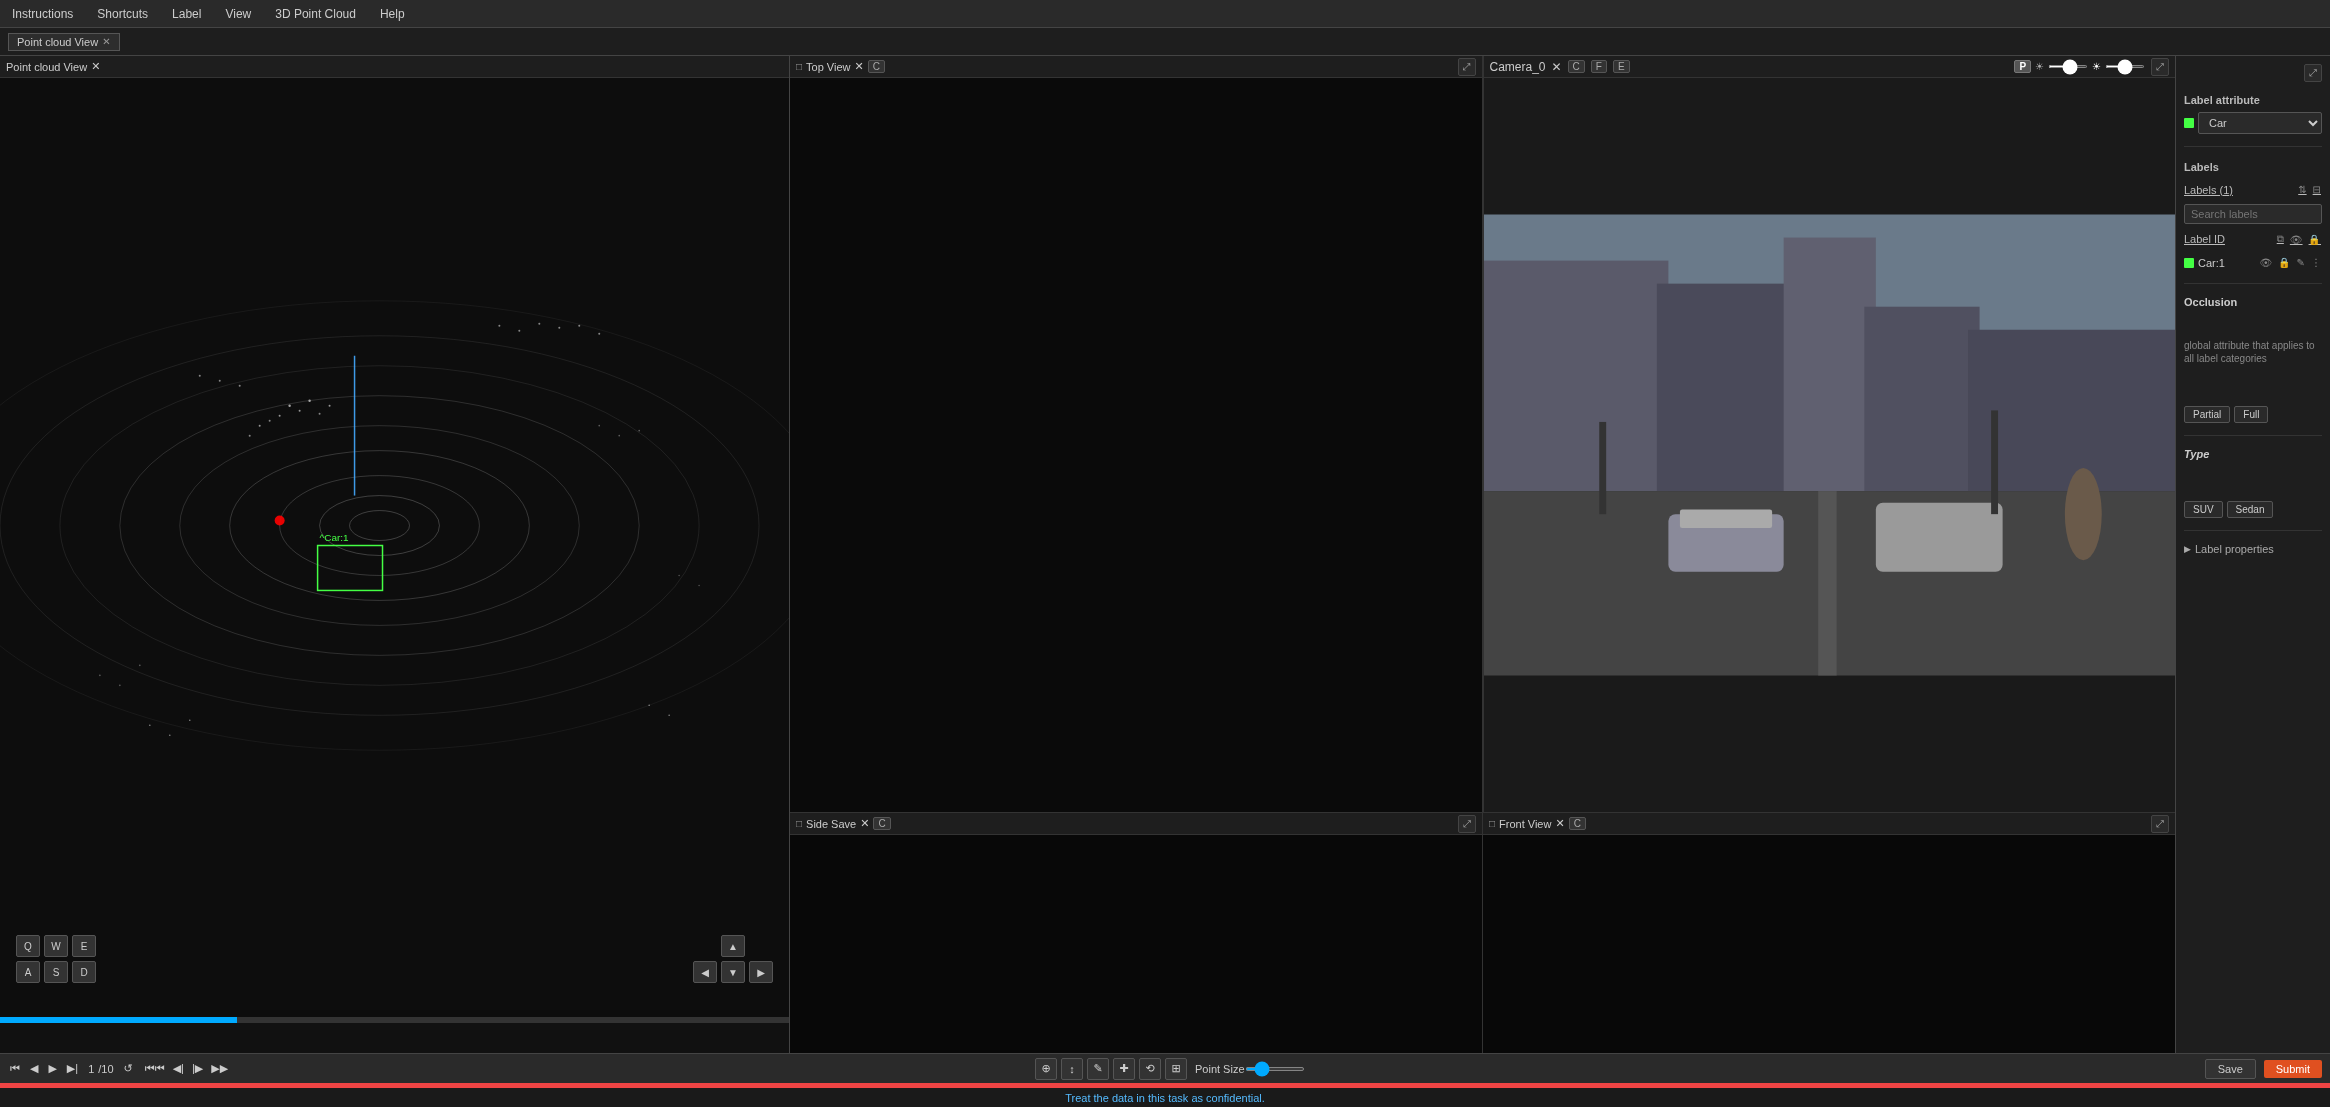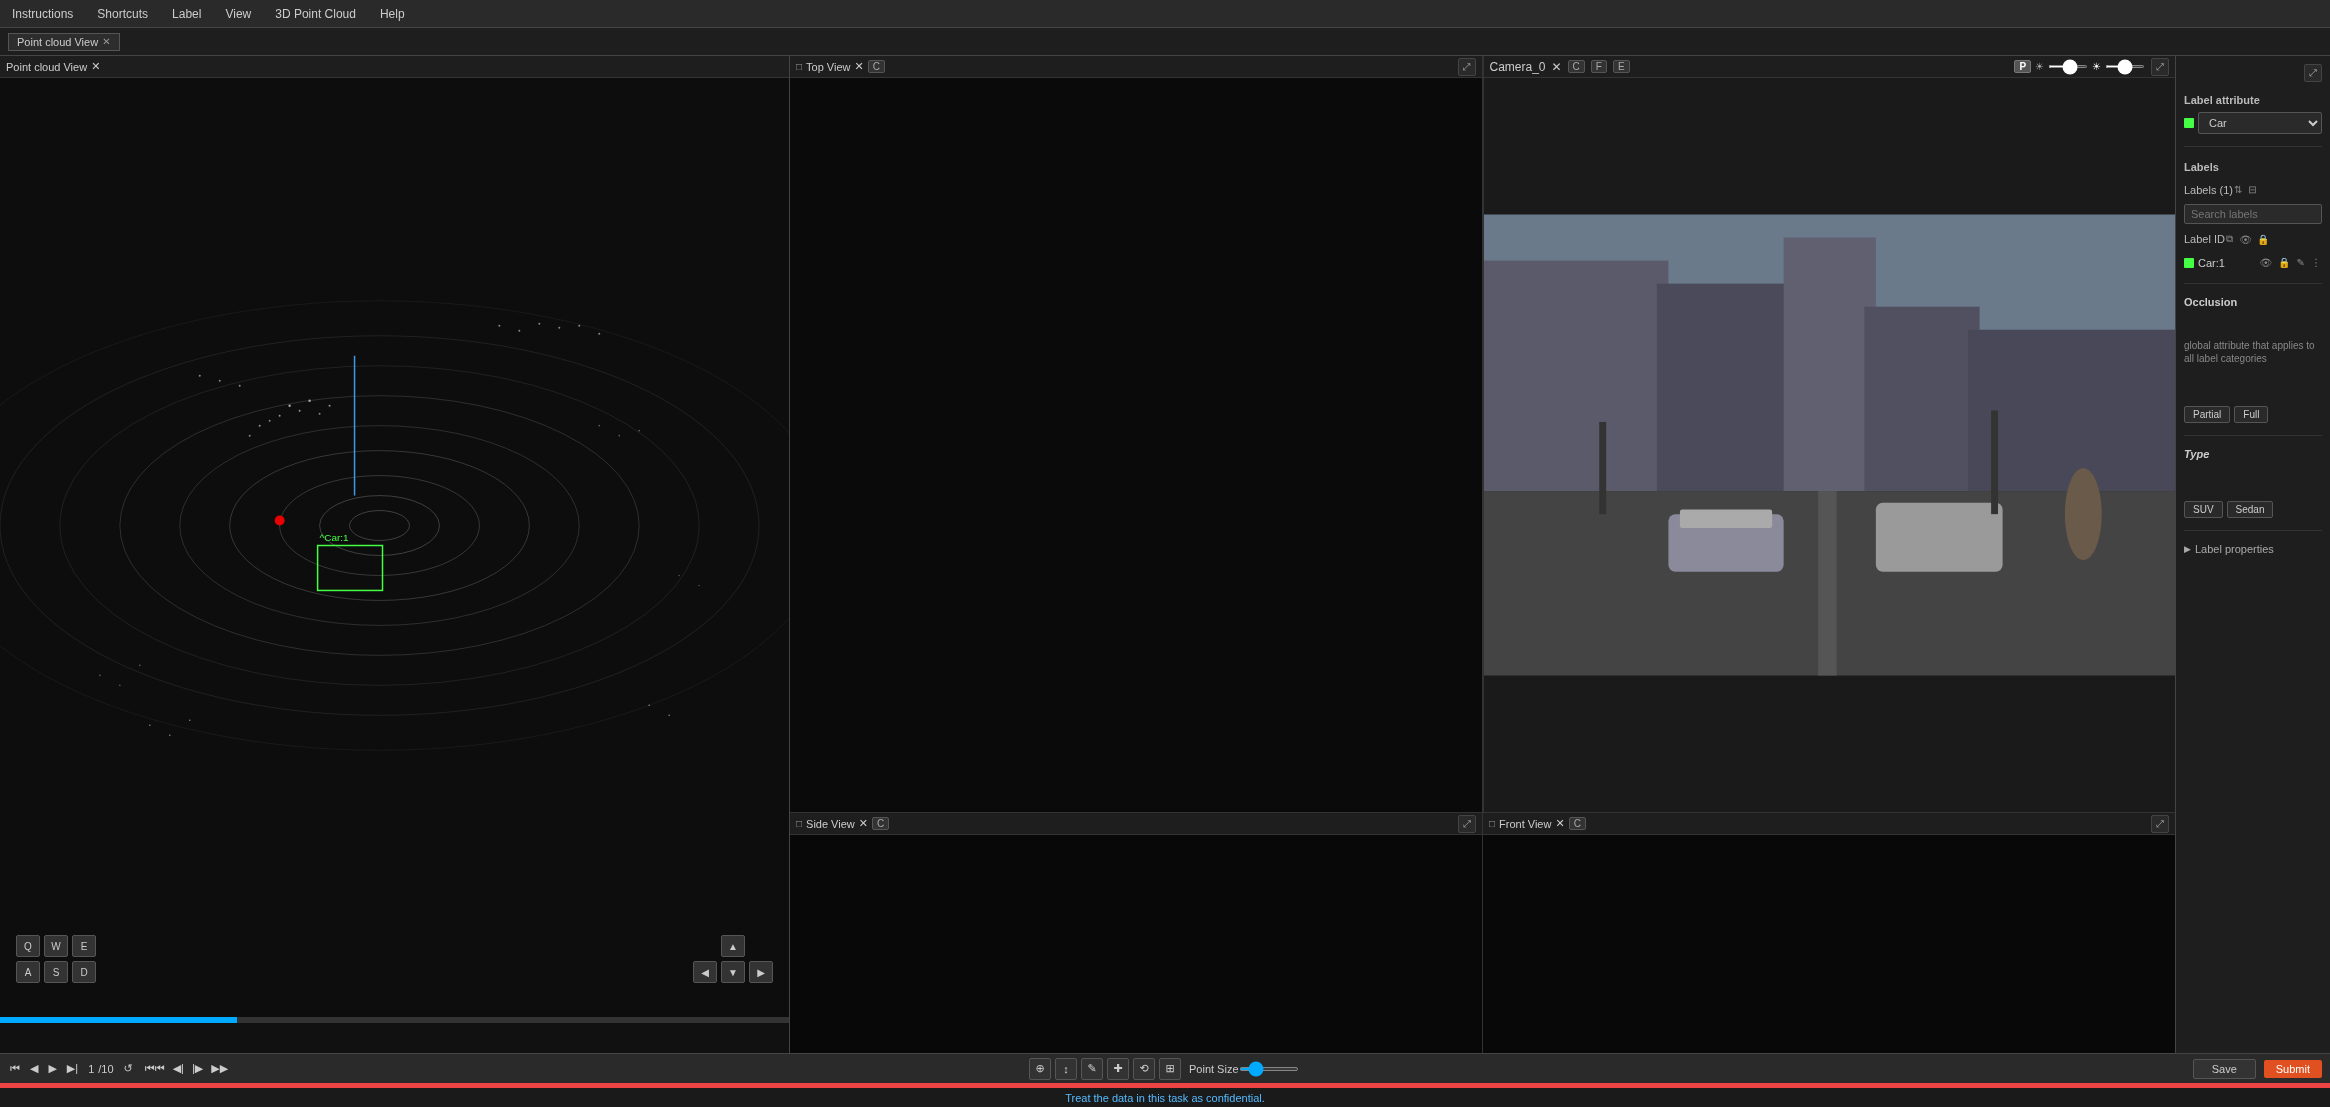--- a/index.html
+++ b/index.html
@@ -97,22 +97,22 @@
       background: #2a2a2a; border: 1px solid #555; color: #ccc; font-size: 11px;
       padding: 3px 6px; width: 100%; border-radius: 2px;
     }
 
     .lc-search {
       background: #2a2a2a; border: 1px solid #555; color: #ccc; font-size: 11px;
       padding: 3px 6px; width: 100%; border-radius: 2px;
     }
 
     .lc-label-header {
-      display: flex; align-items: center; justify-content: flex-start;
-      font-size: 11px; color: #bbb;
+      display: flex; align-items: center; justify-content: space-between;
+      font-size: 11px; color: #bbb; text-decoration: underline;
     }
 
     .lc-label-item {
       display: flex; align-items: center; gap: 4px; padding: 2px 0; font-size: 11px; color: #ccc;
     }
     .lc-color-dot { width: 10px; height: 10px; background: #4f4; border-radius: 1px; flex-shrink: 0; }
 
     .lc-icon-btn { background: none; border: none; color: #888; cursor: pointer; font-size: 10px; padding: 1px; }
 
     .lc-occlusion-title { font-size: 11px; color: #ccc; font-weight: bold; }
@@ -357,21 +357,21 @@
           </div>
         </div>
       </div>
 
       <div style="display: flex; height: 240px;">
 
         <div style="flex: 1; background: #0a0a0a; border-right: 1px solid #333;">
           <div class="view-header">
             <div class="view-title">
               <span style="color:#999; font-size:10px;">□</span>
-              <span>Side View</span>
+              <span>Side Save</span>
               <span class="close-x">✕</span>
               <span class="view-badge">C</span>
             </div>
             <button class="expand-icon-btn">⤢</button>
           </div>
           <div style="height: calc(100% - 22px); background: #080808;"></div>
         </div>
 
         <div style="flex: 1; background: #0a0a0a;">
           <div class="view-header">
@@ -507,19 +507,19 @@
     <div class="toolbar-icon">⊞</div>
   </div>
 
   <div style="display: flex; align-items: center; font-size: 11px; color: #ccc;">
     <span>Point Size</span>
     <input type="range" class="point-size-slider" min="1" max="10" value="3" style="">
   </div>
 
   <div style="flex: 1;"></div>
 
-  <button style="background: #333; border: 1px solid #555; color: #ccc; padding: 3px 18px; cursor: pointer; border-radius: 2px; font-size: 11px;">Save</button>
+  <button style="background: #333; border: 1px solid #555; color: #ccc; padding: 3px 12px; cursor: pointer; border-radius: 2px; font-size: 11px;">Save</button>
   <button style="background: #e05020; border: none; color: #fff; padding: 3px 12px; cursor: pointer; border-radius: 2px; font-size: 11px;">Submit</button>
 </div>
 
 <div class="status-bar">
   <span>Treat the data in this task as confidential.</span>
 </div>
 
 </body></html>

